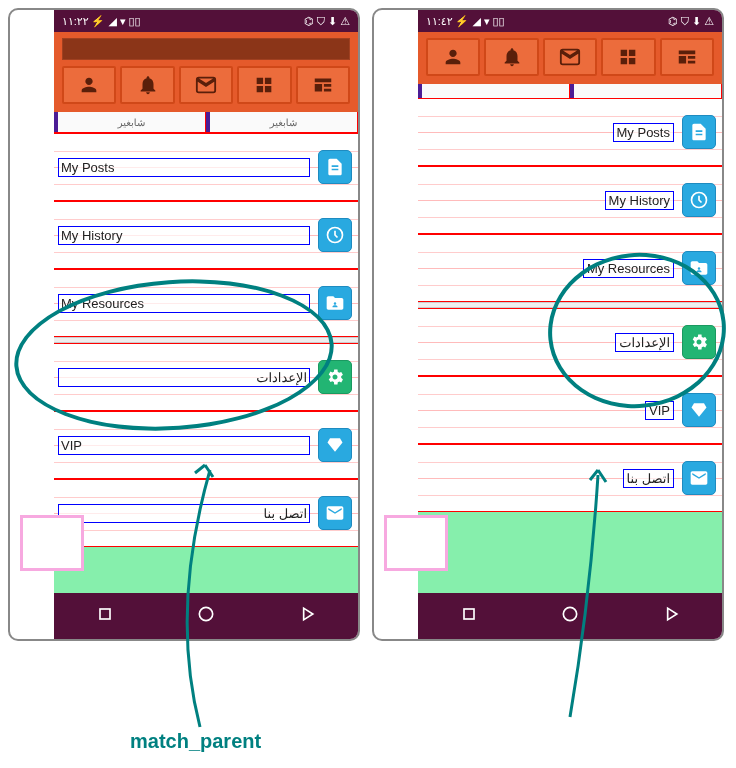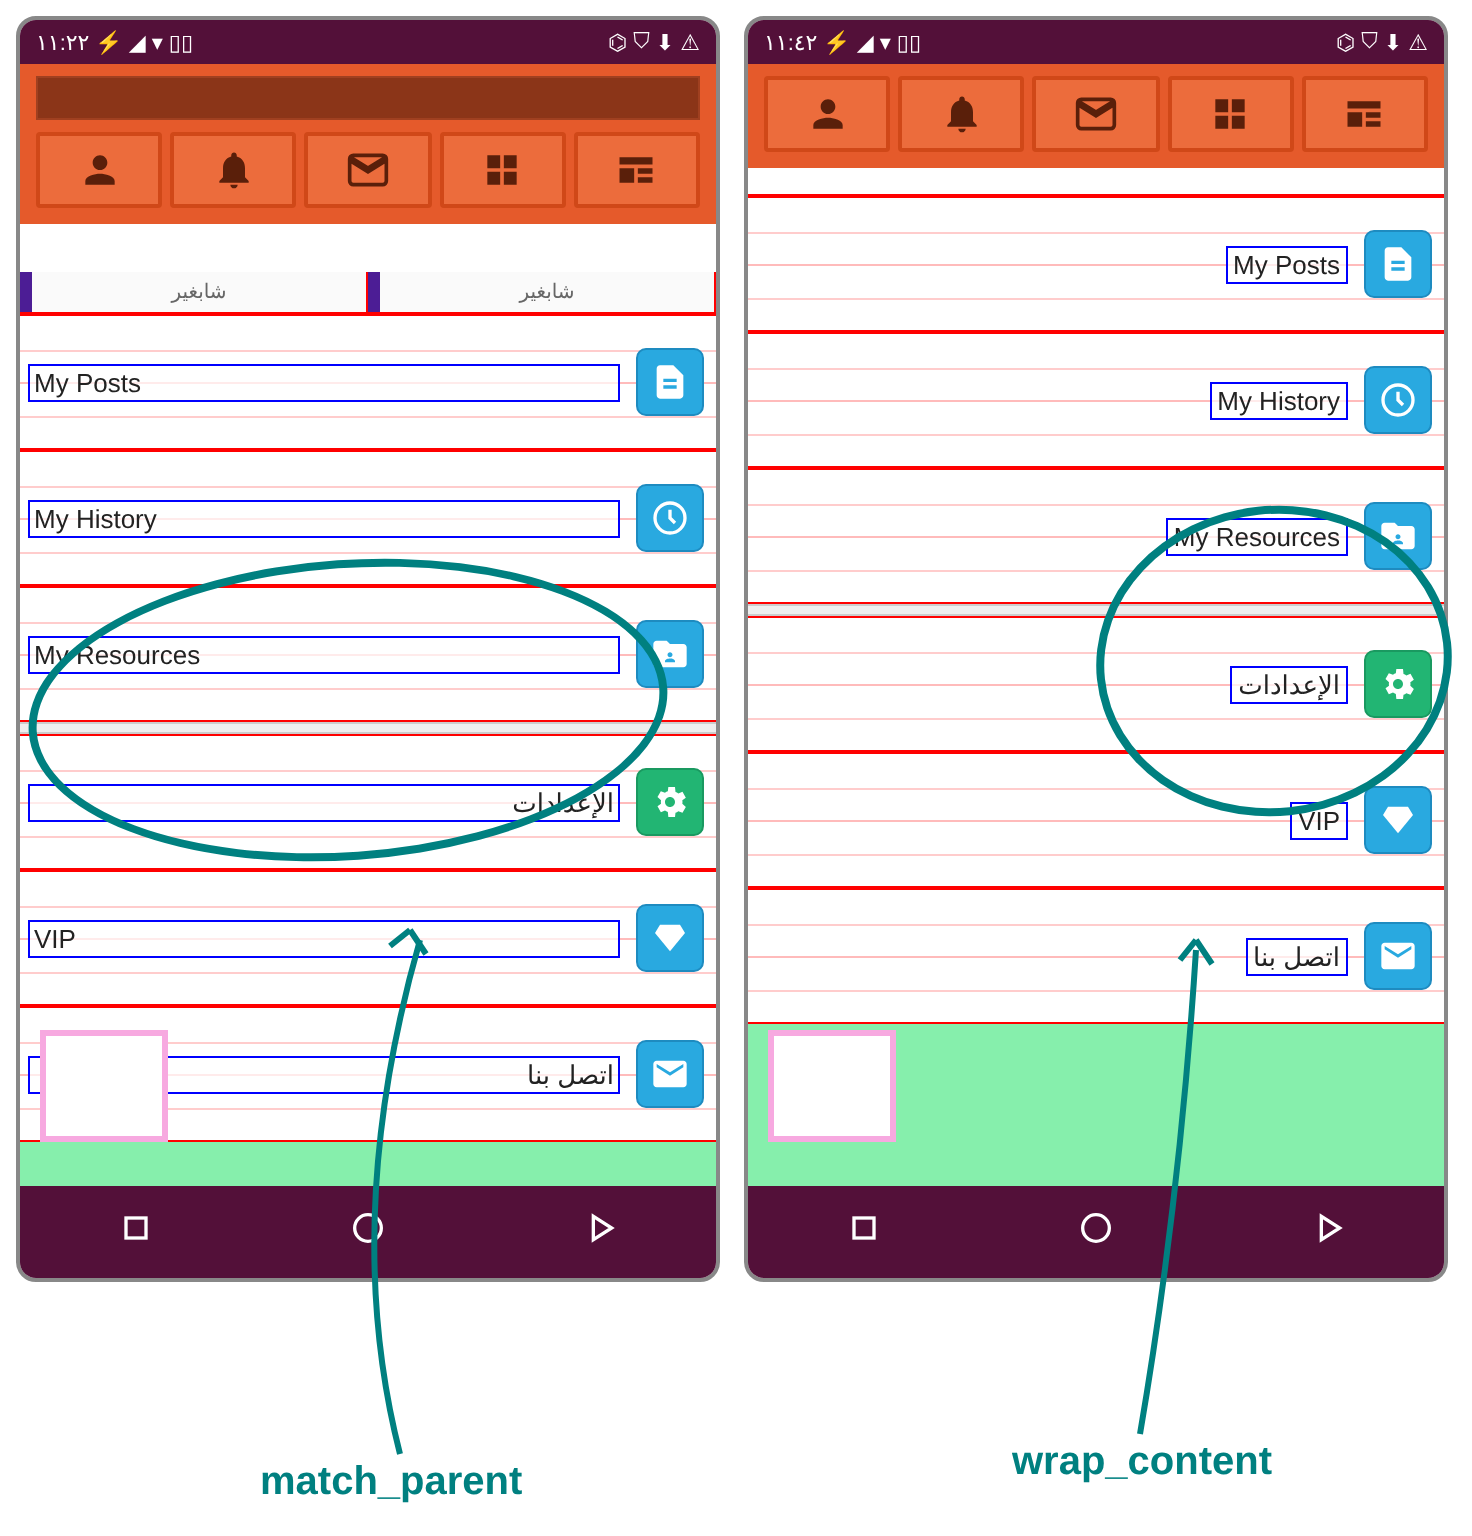--- a/index.html
+++ b/index.html
@@ -1,33 +1,33 @@
 <!DOCTYPE html>
 <html><head>
 <meta charset="utf-8">
 <style>
 * { margin: 0; padding: 0; box-sizing: border-box; font-family: Arial, sans-serif; }
 body { width: 736px; height: 768px; background: #fff; position: relative; }
 
 .phones-container { display: flex; gap: 12px; padding: 8px; }
-.phone { width: 352px; height: 633px; border: 2px solid #888; border-radius: 10px; background: #fff; overflow: hidden; display: flex; flex-direction: column; position: relative; }
+.phone { width: 352px; height: 633px; border: 2px solid #888; border-radius: 10px; background: #fff; overflow: hidden; display: flex; flex-direction: column; position: relative; padding-left: 44px; }
 
 .status-bar { height: 22px; background: #531039; color: #fff; display: flex; align-items: center; padding: 0 8px; font-size: 11px; justify-content: space-between; }
 .status-left { display: flex; gap: 3px; align-items: center; }
 .status-right { display: flex; gap: 3px; align-items: center; }
 .stat-ic { font-size: 11px; }
 
 .orange-header { background: #E55A2B; padding: 4px; }
 .orange-bar-top { height: 22px; background: #8B3518; margin: 2px 4px 4px 4px; border: 1px solid #A04020; }
 .tab-row { display: flex; gap: 4px; padding: 2px 4px 4px 4px; }
 .tab-btn { flex: 1; height: 38px; background: #EC6C3C; border: 2px solid #D04818; border-radius: 2px; display: flex; align-items: center; justify-content: center; cursor: pointer; }
 .tab-btn svg { width: 22px; height: 22px; fill: #5A1F0A; }
 
 .sub-row { display: flex; border-bottom: 1px solid #f00; }
-.sub-half { flex: 1; height: 20px; border-left: 6px solid #4c1d95; border-right: 1px solid #f00; font-size: 10px; color: #666; display: flex; align-items: center; justify-content: center; background: #fafafa; margin-top: 24px; }
+.sub-half { flex: 1; height: 20px; border-left: 4px solid #4c1d95; border-right: 1px solid #f00; font-size: 10px; color: #666; display: flex; align-items: center; justify-content: center; background: #fafafa; }
 
 .list-area { flex: 1; overflow: hidden; background: #86efac; }
 .list-item { height: 68px; border-top: 1px solid #f00; border-bottom: 1px solid #f00; position: relative; display: flex; align-items: center; background: #fff; }
 .list-item::before { content: ''; position: absolute; left: 0; right: 0; top: 50%; border-top: 1px solid #fbb; }
 .list-item::after { content: ''; position: absolute; left: 0; right: 0; top: 25%; border-top: 1px solid #fcc; }
 .list-item .redline3 { position: absolute; left: 0; right: 0; top: 75%; border-top: 1px solid #fcc; }
 
 .item-label-full { position: absolute; left: 4px; right: 48px; border: 1px solid #00f; font-size: 13px; color: #222; padding: 1px 2px; background: rgba(255,255,255,0.7); z-index: 2; }
 .item-label-wrap { position: absolute; right: 48px; border: 1px solid #00f; font-size: 13px; color: #222; padding: 1px 3px; background: rgba(255,255,255,0.7); z-index: 2; white-space: nowrap; }
 
@@ -313,14 +313,13 @@
 <div class="annotation-layer">
   <div class="circle-ann circle1"></div>
   <div class="circle-ann circle2"></div>
   <svg style="position:absolute;left:0;top:0;width:736px;height:768px;">
     <path d="M 200 727 Q 170 610 210 470" stroke="#008080" stroke-width="3" fill="none"></path>
     <path d="M 205 465 l 8 12 M 205 465 l -10 8" stroke="#008080" stroke-width="3" fill="none"></path>
     <path d="M 570 717 Q 590 600 598 475" stroke="#008080" stroke-width="3" fill="none"></path>
     <path d="M 598 470 l 8 12 M 598 470 l -8 10" stroke="#008080" stroke-width="3" fill="none"></path>
   </svg>
   <div class="caption caption1">match_parent</div>
-  <div class="caption caption2">wrap_content</div>
 </div>
 
 </body></html>

